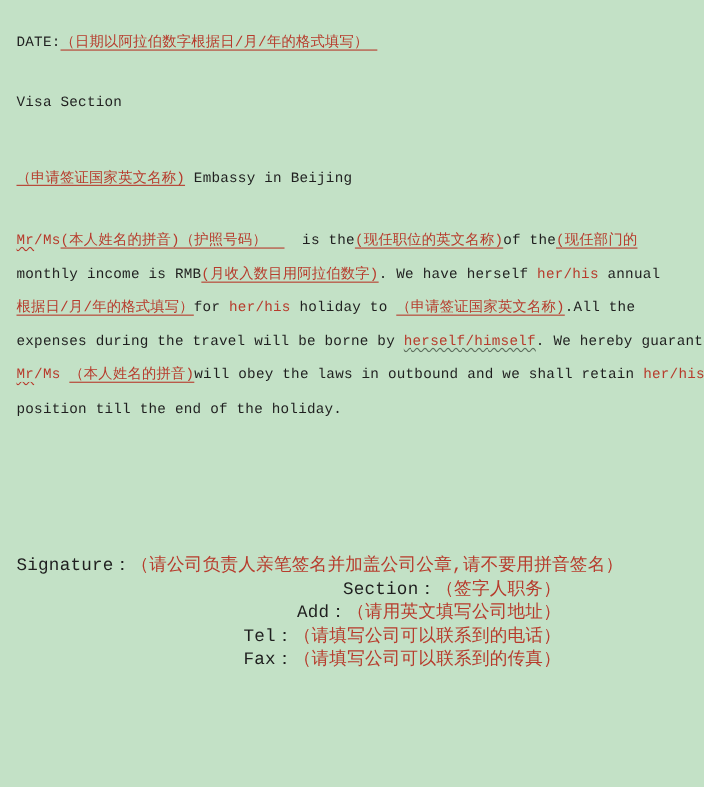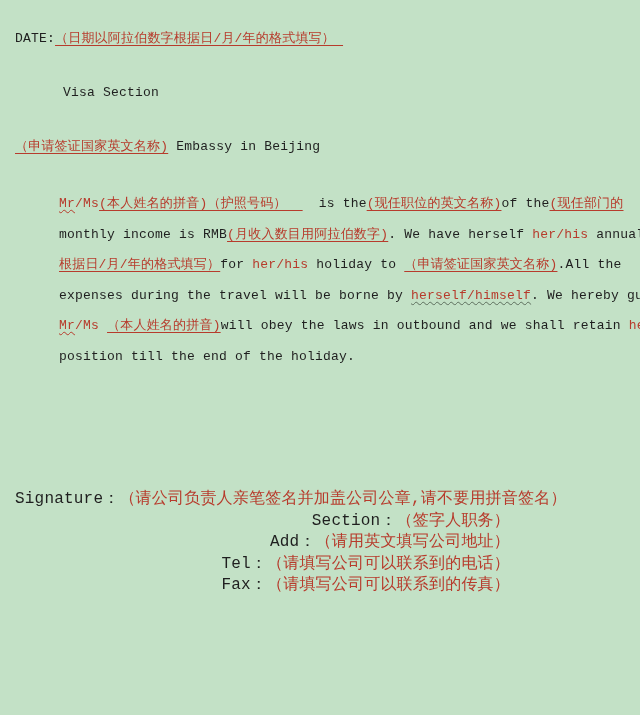--- a/index.html
+++ b/index.html
@@ -20,23 +20,23 @@
     position:relative;
     width:557px;height:715px;
     padding:24px 16px 0 15px;
   }
   .line{
     white-space:pre;
     font-size:13px;
     line-height:30px;
     letter-spacing:0.2px;
   }
-  .addressee-line{margin-top:24px;margin-left:48px;}
-  .embassy-line{margin-top:24px;font-family:Liberation Mono, monospace;}
-  .body-paragraph{margin-top:27px;margin-left:44px;}
+  .addressee-line{margin-top:24px;}
+  .embassy-line{margin-top:39px;font-family:Liberation Mono, monospace;}
+  .body-paragraph{margin-top:27px;}
   .body-paragraph .line{line-height:30.5px;}
   .signature-block{
     margin-top:117px;
     text-align:right;
     padding-right:31px;
   }
   .signature-block .line{
     font-size:16px;
     line-height:21.5px;
   }

